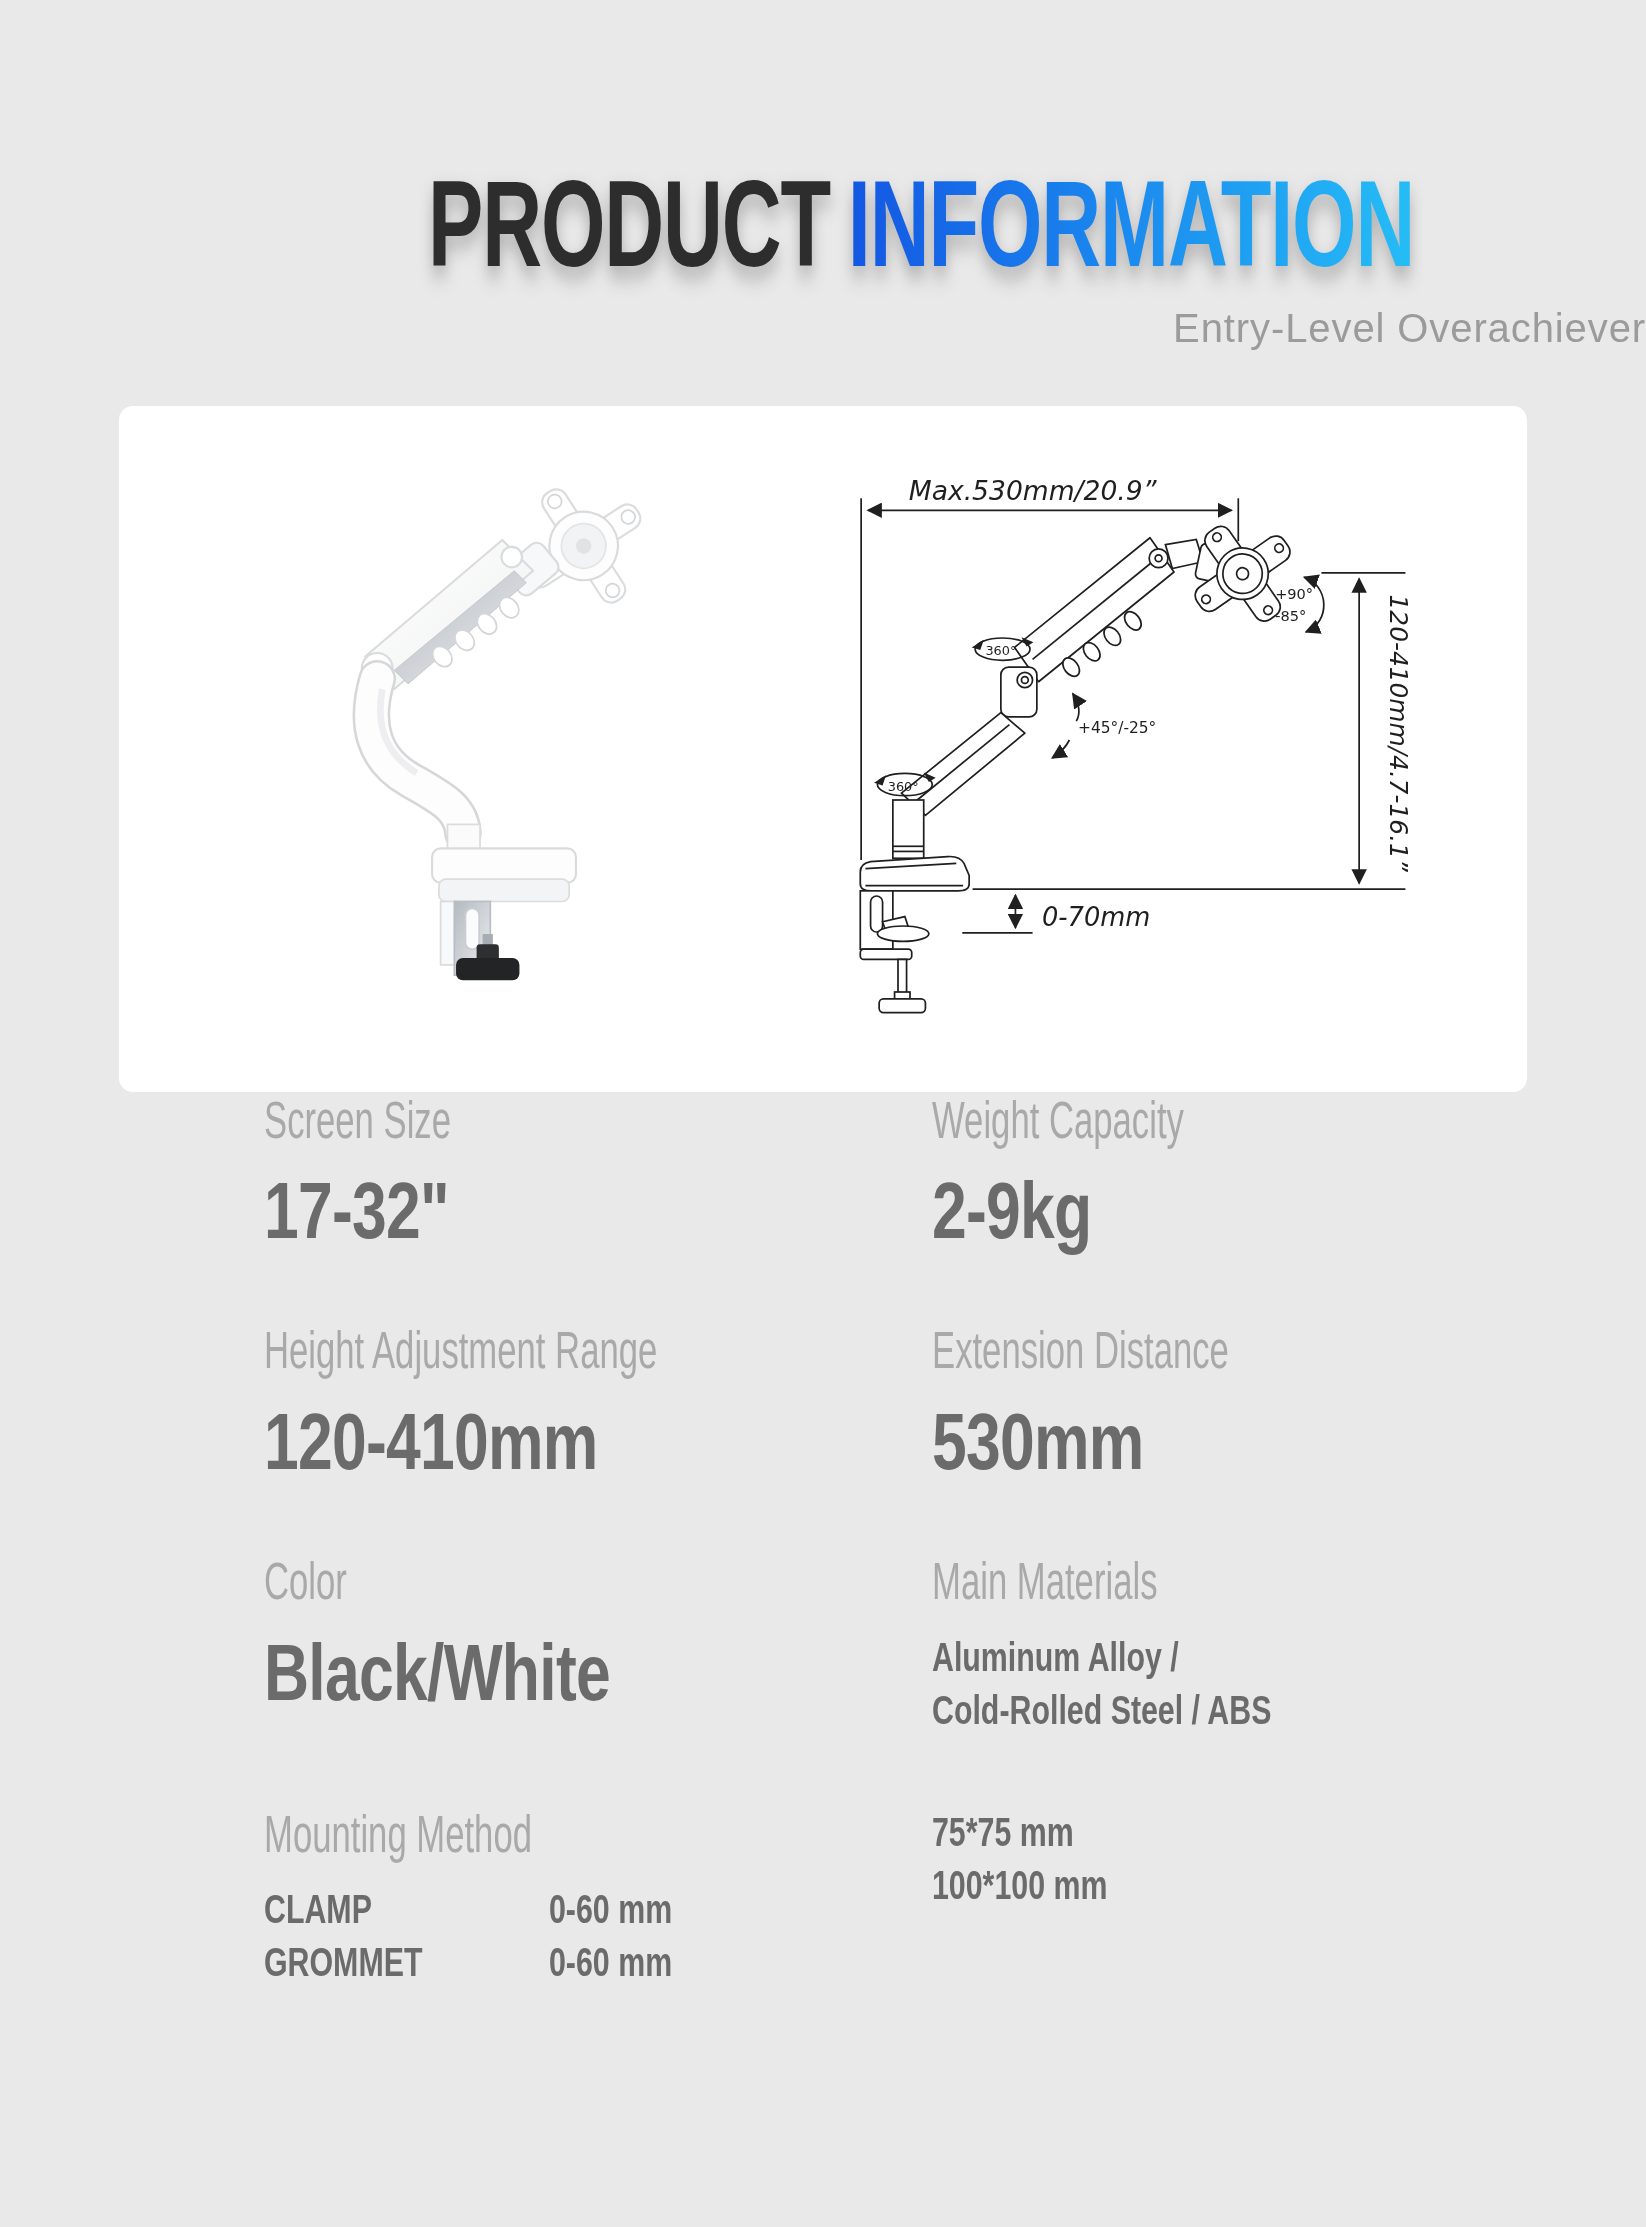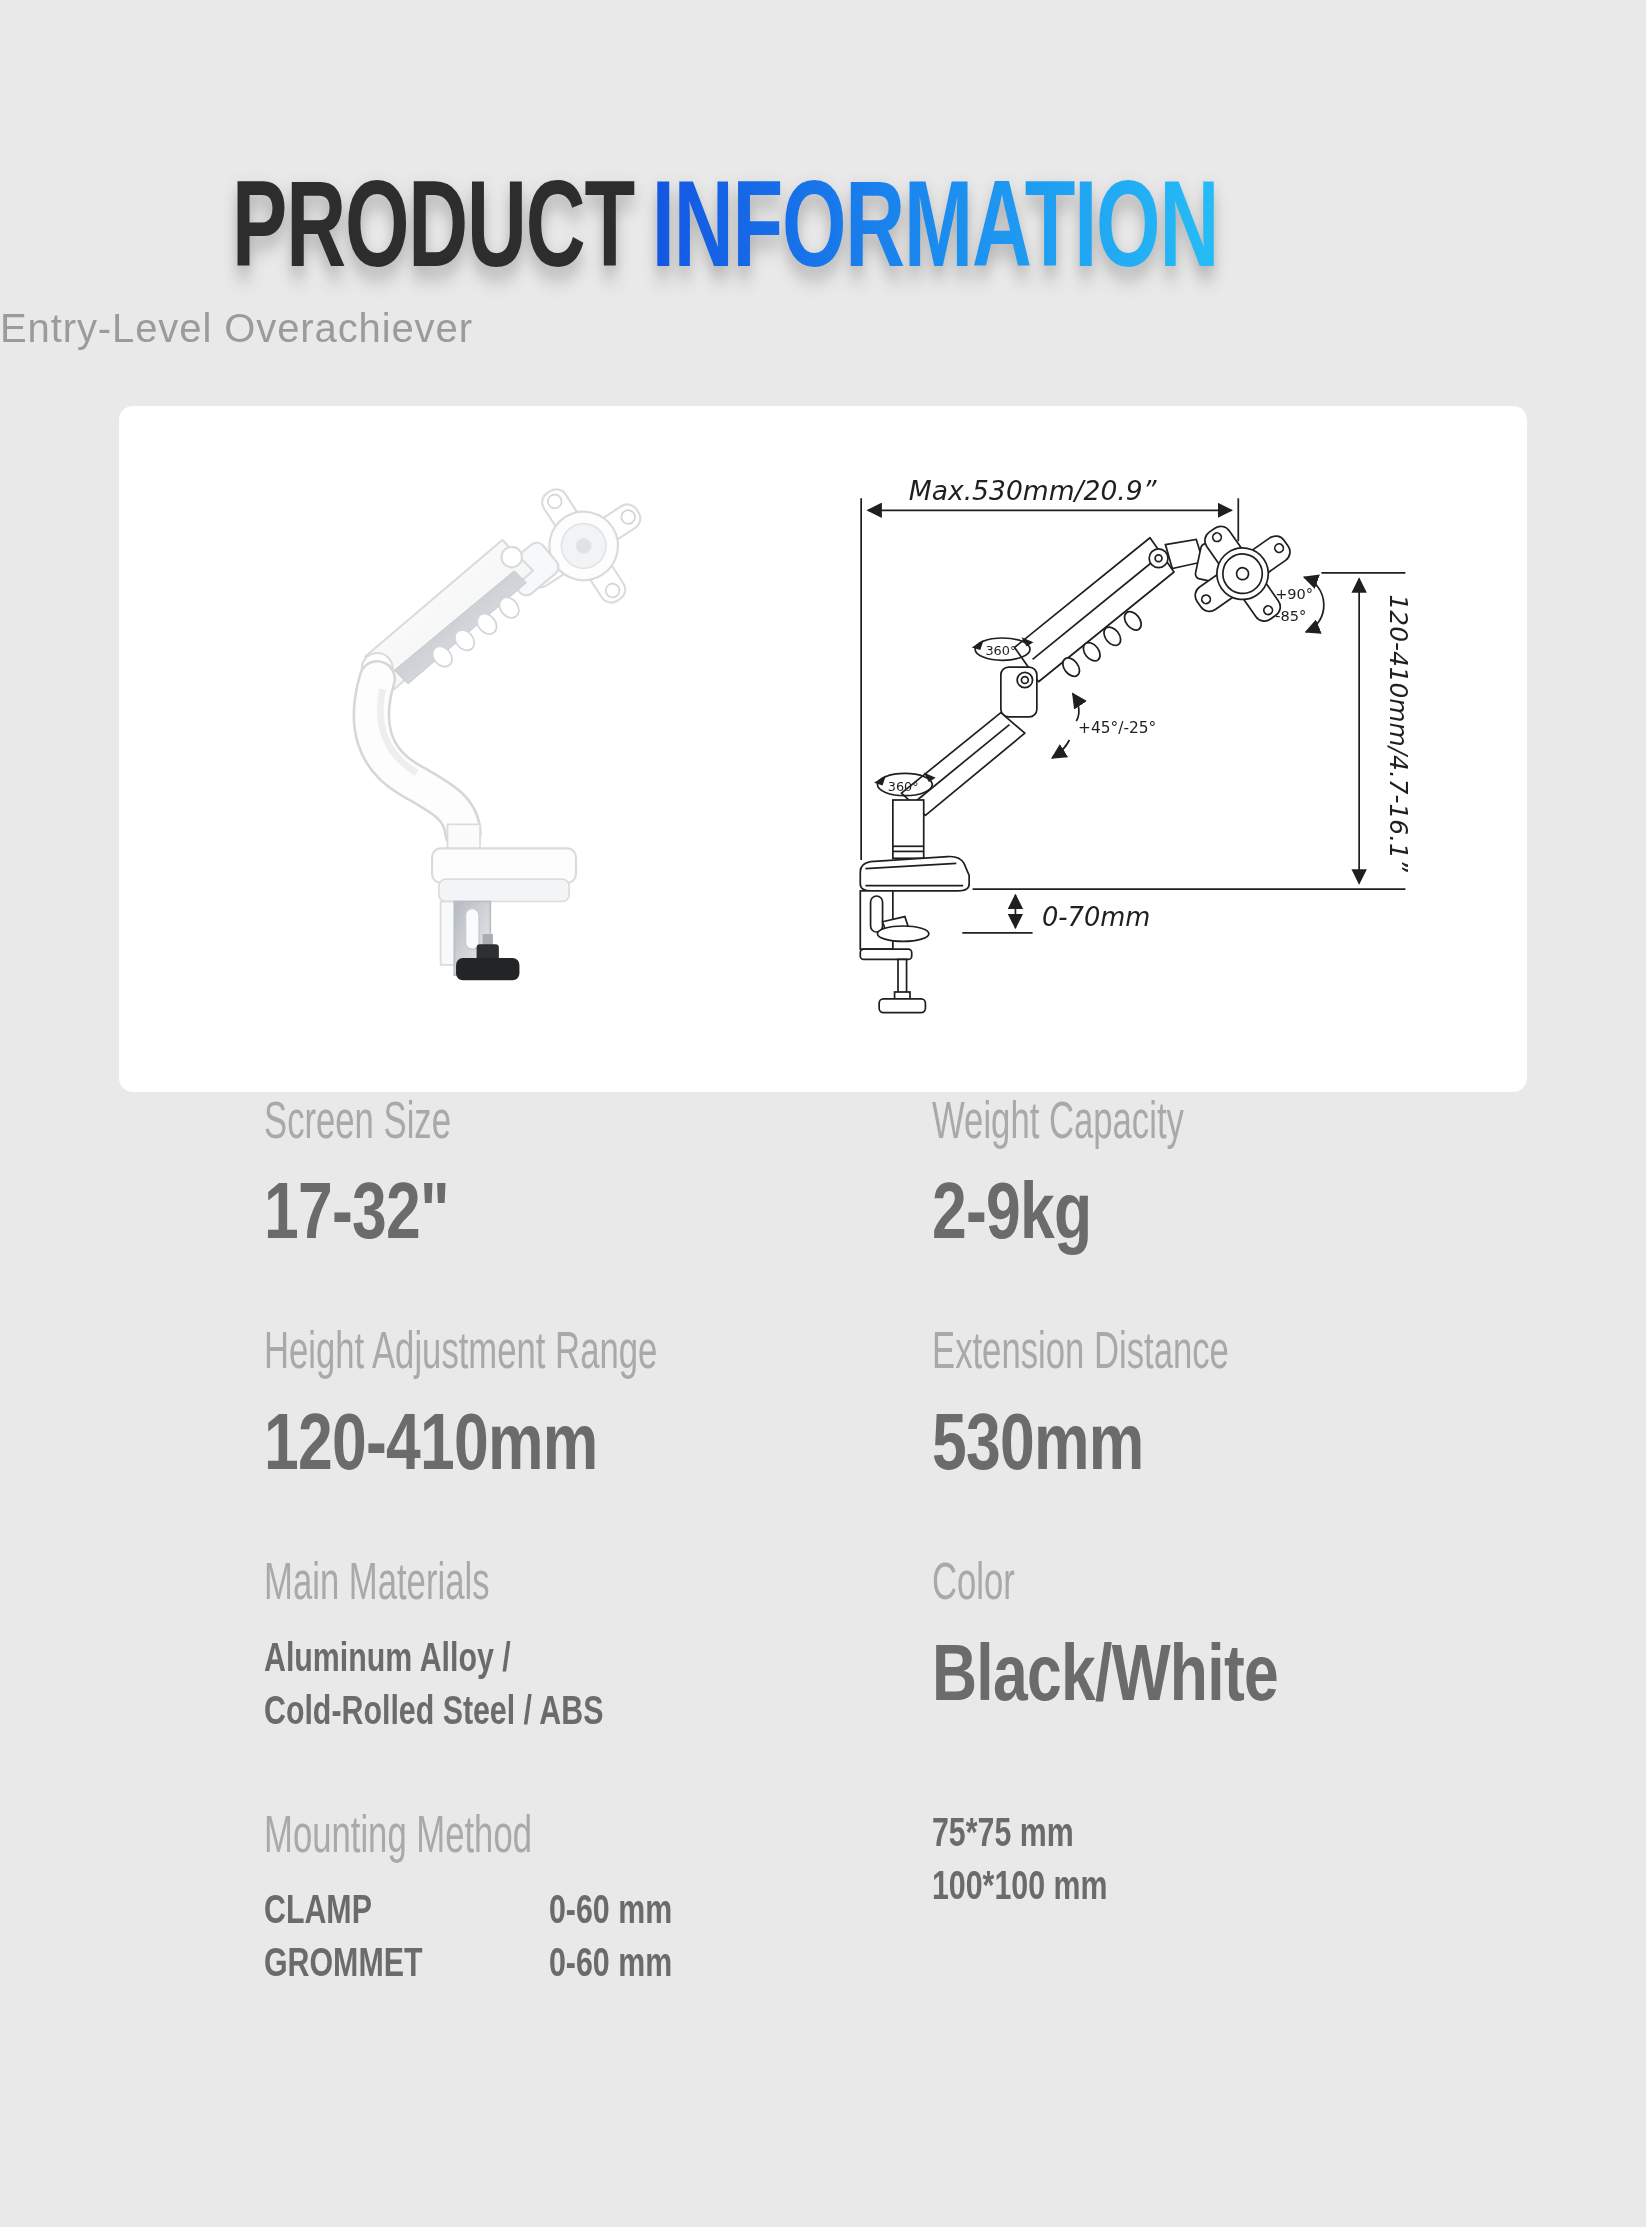--- a/index.html
+++ b/index.html
@@ -4,21 +4,21 @@
 <style>
   html,body{margin:0;padding:0;}
   body{
     width:1646px;height:2227px;
     background:#e9e9e9;
     font-family:"Liberation Sans","DejaVu Sans",sans-serif;
     overflow:hidden;
     position:relative;
   }
   
-  .header{padding-top:163px;text-align:left;}
+  .header{padding-top:163px;text-align:right;}
   .title{
     margin:0;line-height:1;white-space:nowrap;
     font-size:122px;font-weight:800;letter-spacing:-1.7px;
     display:inline-block;
     transform:scaleX(0.68);transform-origin:center;
     filter:drop-shadow(0 11px 10.3px rgba(30,30,30,0.30));
   }
   .title .t-dark{color:#2d2d2d;}
   .title .t-blue{
     margin-left:26px;
@@ -260,28 +260,28 @@
     <div class="spec-label-wrap"><span class="cond spec-label">Height Adjustment Range</span></div>
     <div><span class="cond spec-value">120-410mm</span></div>
   </div>
 
   <div class="spec">
     <div class="spec-label-wrap"><span class="cond spec-label">Extension Distance</span></div>
     <div><span class="cond spec-value">530mm</span></div>
   </div>
 
   <div class="spec">
+    <div class="spec-label-wrap"><span class="cond spec-label">Color</span></div>
+    <div><span class="cond spec-value">Black/White</span></div>
+  </div>
+
+  <div class="spec">
     <div class="spec-label-wrap"><span class="cond spec-label">Main Materials</span></div>
     <div><span class="cond spec-value-sm">Aluminum Alloy /</span></div>
     <div><span class="cond spec-value-sm">Cold-Rolled Steel / ABS</span></div>
-  </div>
-
-  <div class="spec">
-    <div class="spec-label-wrap"><span class="cond spec-label">Color</span></div>
-    <div><span class="cond spec-value">Black/White</span></div>
   </div>
 
   <div class="spec">
     <div class="spec-label-wrap"><span class="cond spec-label">Mounting Method</span></div>
     <div class="mini-table">
       <div class="mini-row">
         <span>CLAMP</span>
         <span>0-60 mm</span>
       </div>
       <div class="mini-row">

